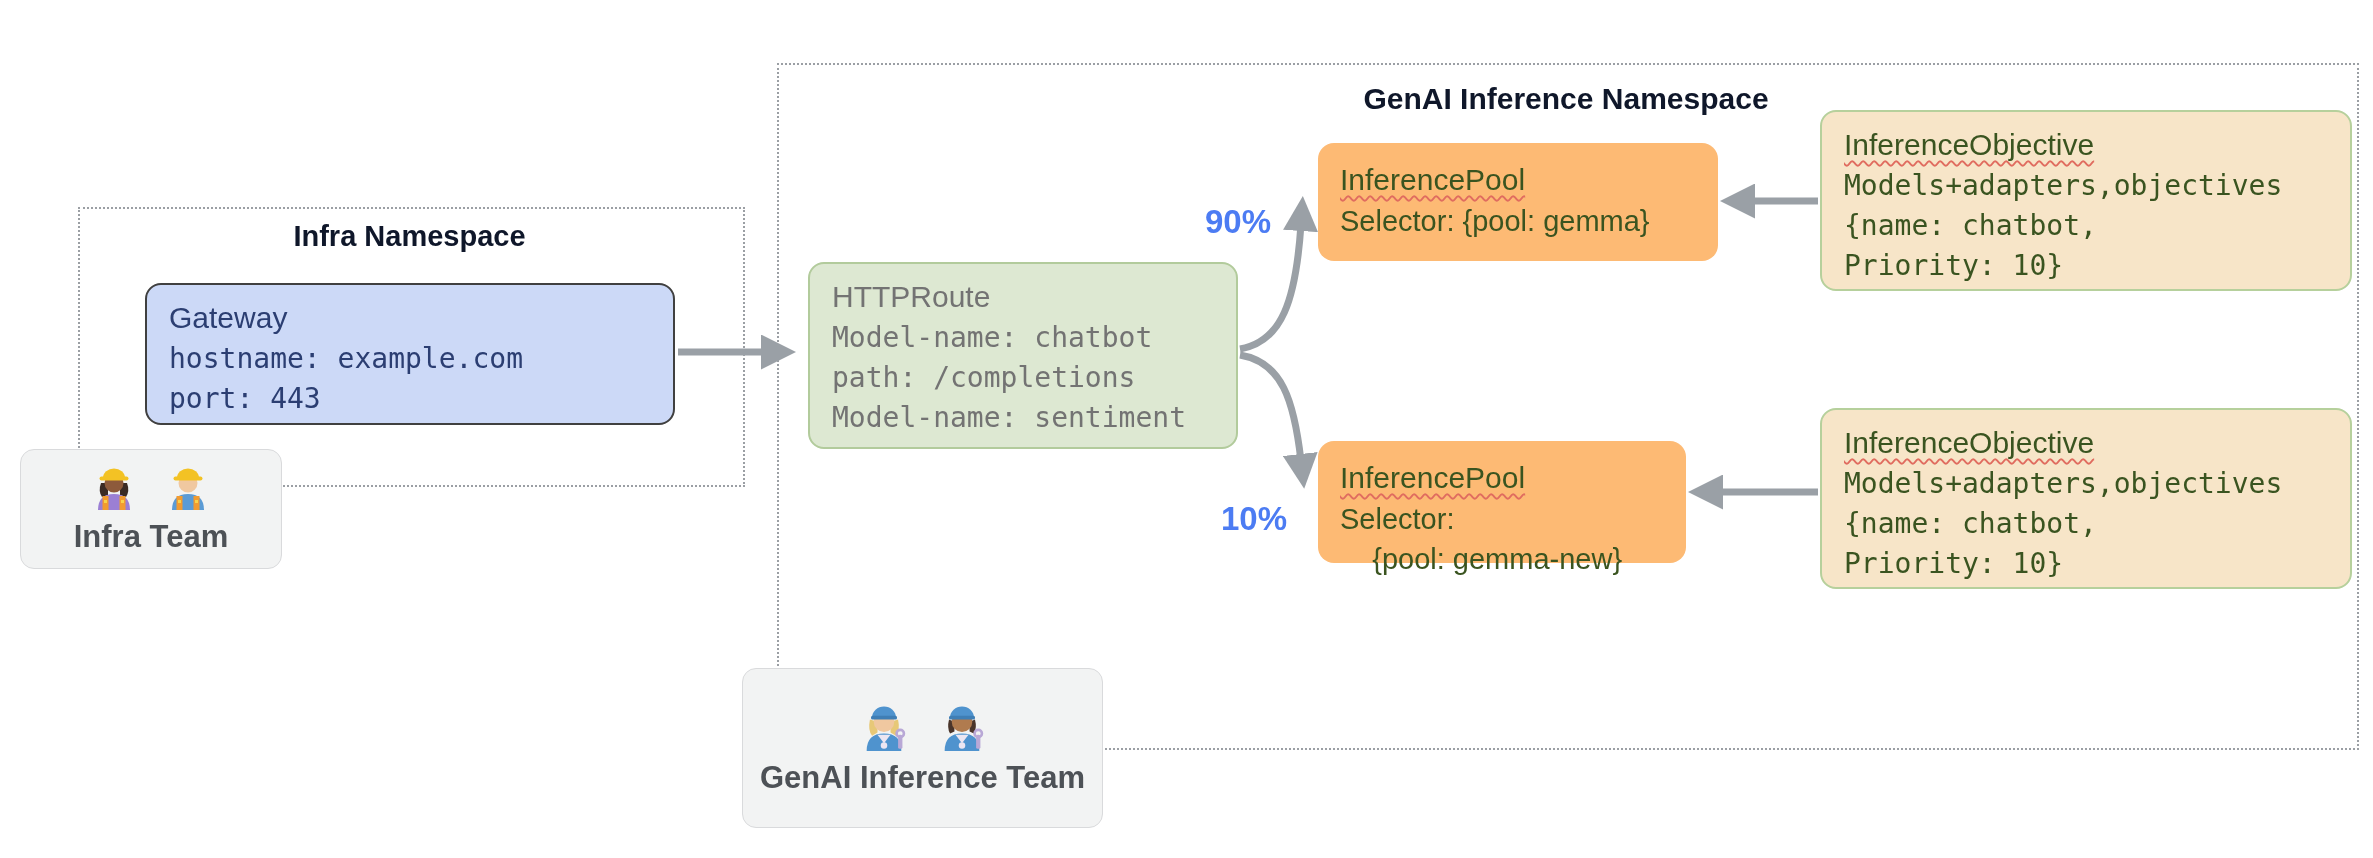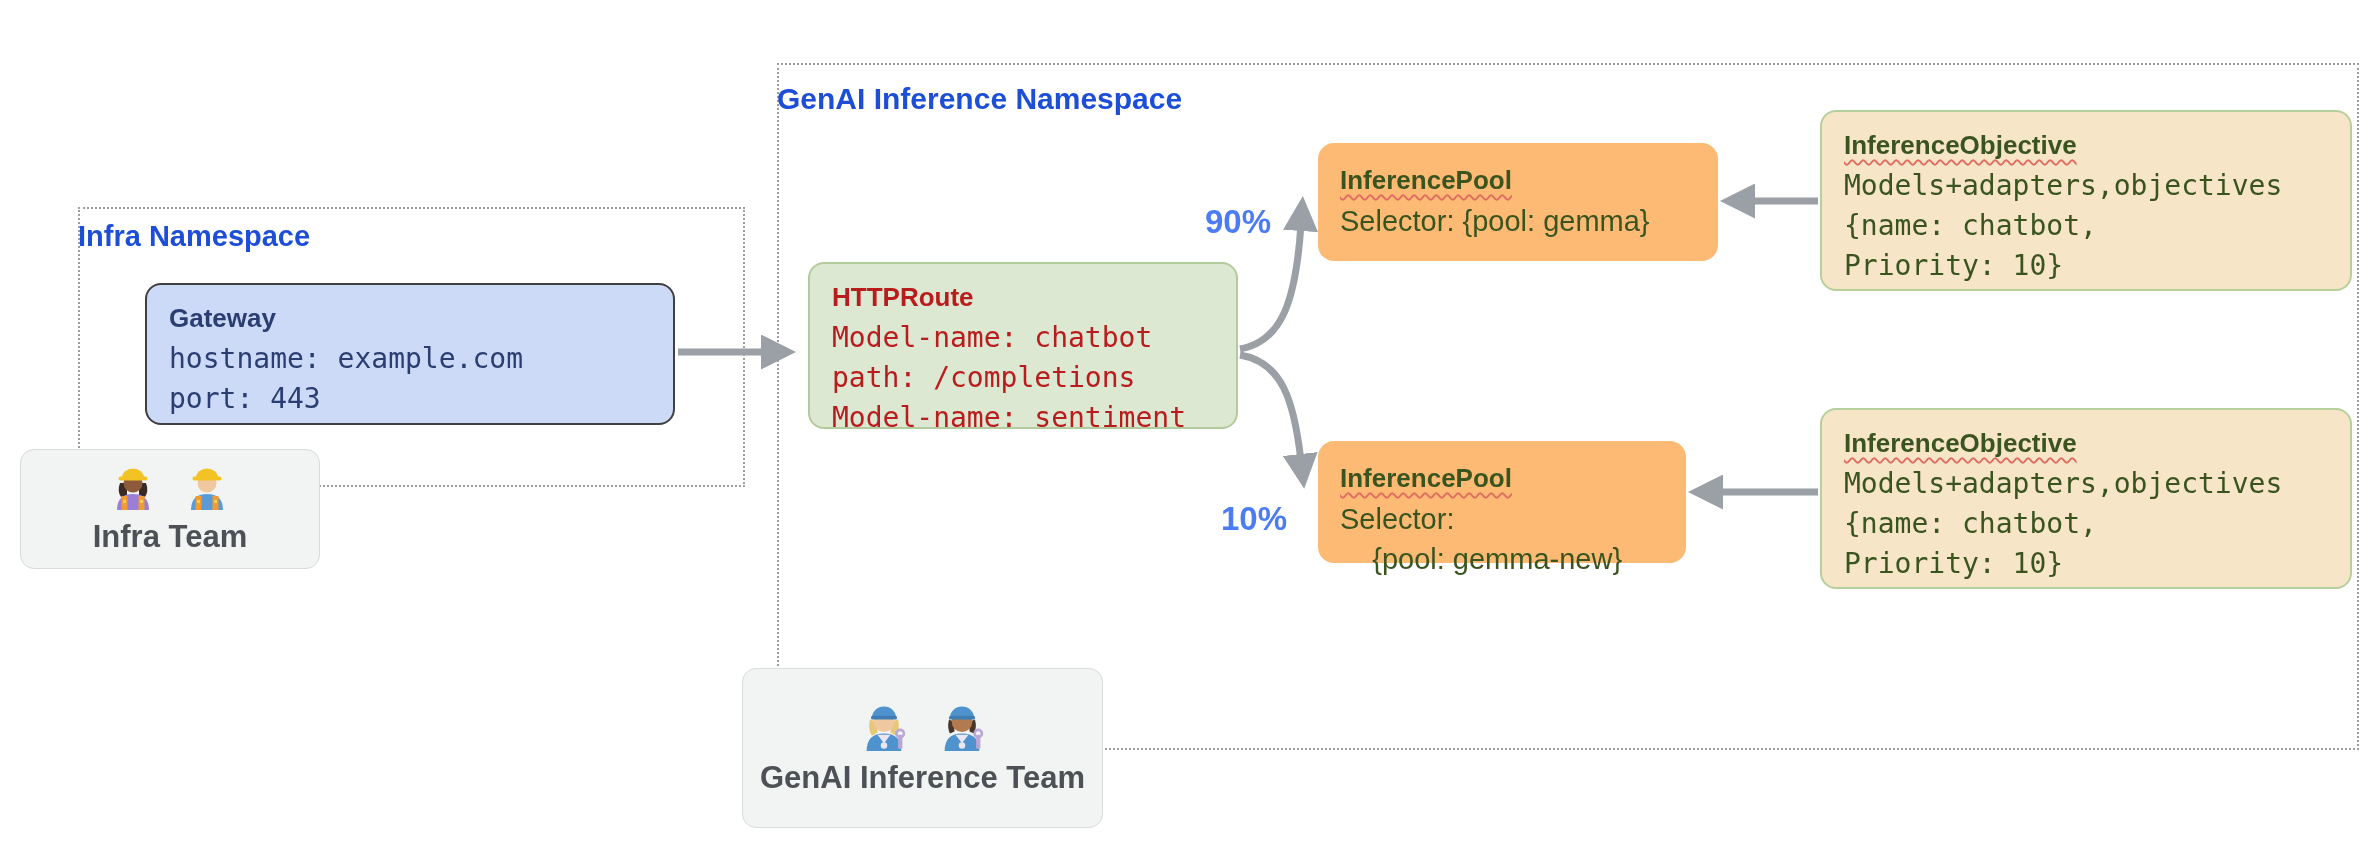--- a/index.html
+++ b/index.html
@@ -7,41 +7,41 @@
     position:relative;
     width:2373px;height:858px;
     background:#ffffff;
     font-family:"Liberation Sans", sans-serif;
     overflow:hidden;
   }
   
   .ns-box{position:absolute;border:2px dotted #9b9fa4;background:transparent;}
   .ns-infra{left:78px;top:207px;width:663px;height:276px;}
   .ns-genai{left:777px;top:63px;width:1578px;height:683px;}
-  .ns-title{position:absolute;color:#1d4ed8;white-space:nowrap;}
+  .ns-title{position:absolute;color:#0f172a;text-align:center;white-space:nowrap;}
   .ns-title-infra{left:78px;top:220px;width:663px;font-size:29px;font-weight:700;}
   .ns-title-genai{left:777px;top:82px;width:1578px;font-size:30px;font-weight:700;}
   
   .node{position:absolute;border-radius:16px;box-sizing:border-box;padding:12px 22px;}
-  .node-title{font-size:26px;font-weight:700;line-height:42px;white-space:nowrap;}
+  .node-title{font-size:30px;font-weight:400;line-height:42px;white-space:nowrap;}
   .mono-line{font-family:"DejaVu Sans Mono", monospace;font-size:28px;line-height:40px;white-space:pre;}
   .sans-line{font-size:29px;line-height:40px;white-space:pre;}
   .squiggle{text-decoration:underline wavy #e06c5f;text-decoration-thickness:2px;text-underline-offset:5px;text-decoration-skip-ink:none;}
   .gateway-box{left:145px;top:283px;width:530px;height:142px;background:#ccd9f7;border:2px solid #404040;color:#2b3e72;}
-  .httproute-box{left:808px;top:262px;width:430px;height:167px;background:#dde8d2;border:2px solid #b2cb9c;color:#b91c1c;}
+  .httproute-box{left:808px;top:262px;width:430px;height:187px;background:#dde8d2;border:2px solid #b2cb9c;color:#737373;}
   .pool-box{background:#fdba74;border:none;color:#3a5420;}
   .pool-top{left:1318px;top:143px;width:400px;height:118px;padding-top:16px;}
   .pool-bottom{left:1318px;top:441px;width:368px;height:122px;padding-top:16px;}
   .objective-box{background:#f7e5c8;border:2px solid #b6d09c;color:#3a5420;width:532px;height:181px;left:1820px;}
   .objective-top{top:110px;}
   .objective-bottom{top:408px;}
   
   .team-box{position:absolute;background:#f2f3f3;border:1px solid #d9dadc;border-radius:14px;
             box-sizing:border-box;display:flex;flex-direction:column;align-items:center;justify-content:center;gap:8px;}
-  .team-infra{left:20px;top:449px;width:300px;height:120px;}
+  .team-infra{left:20px;top:449px;width:262px;height:120px;}
   .team-genai{left:742px;top:668px;width:361px;height:160px;}
   .team-icons{display:flex;gap:26px;align-items:flex-end;}
   .team-label{font-size:31px;font-weight:700;color:#4d5156;white-space:nowrap;}
   
   .pct{position:absolute;color:#4c7cf3;font-size:33px;font-weight:700;white-space:nowrap;margin-left:11px;}
   .pct-top{left:1194px;top:203px;}
   .pct-bottom{left:1210px;top:500px;}
   
   .arrows{position:absolute;left:0;top:0;pointer-events:none;}
 </style>

